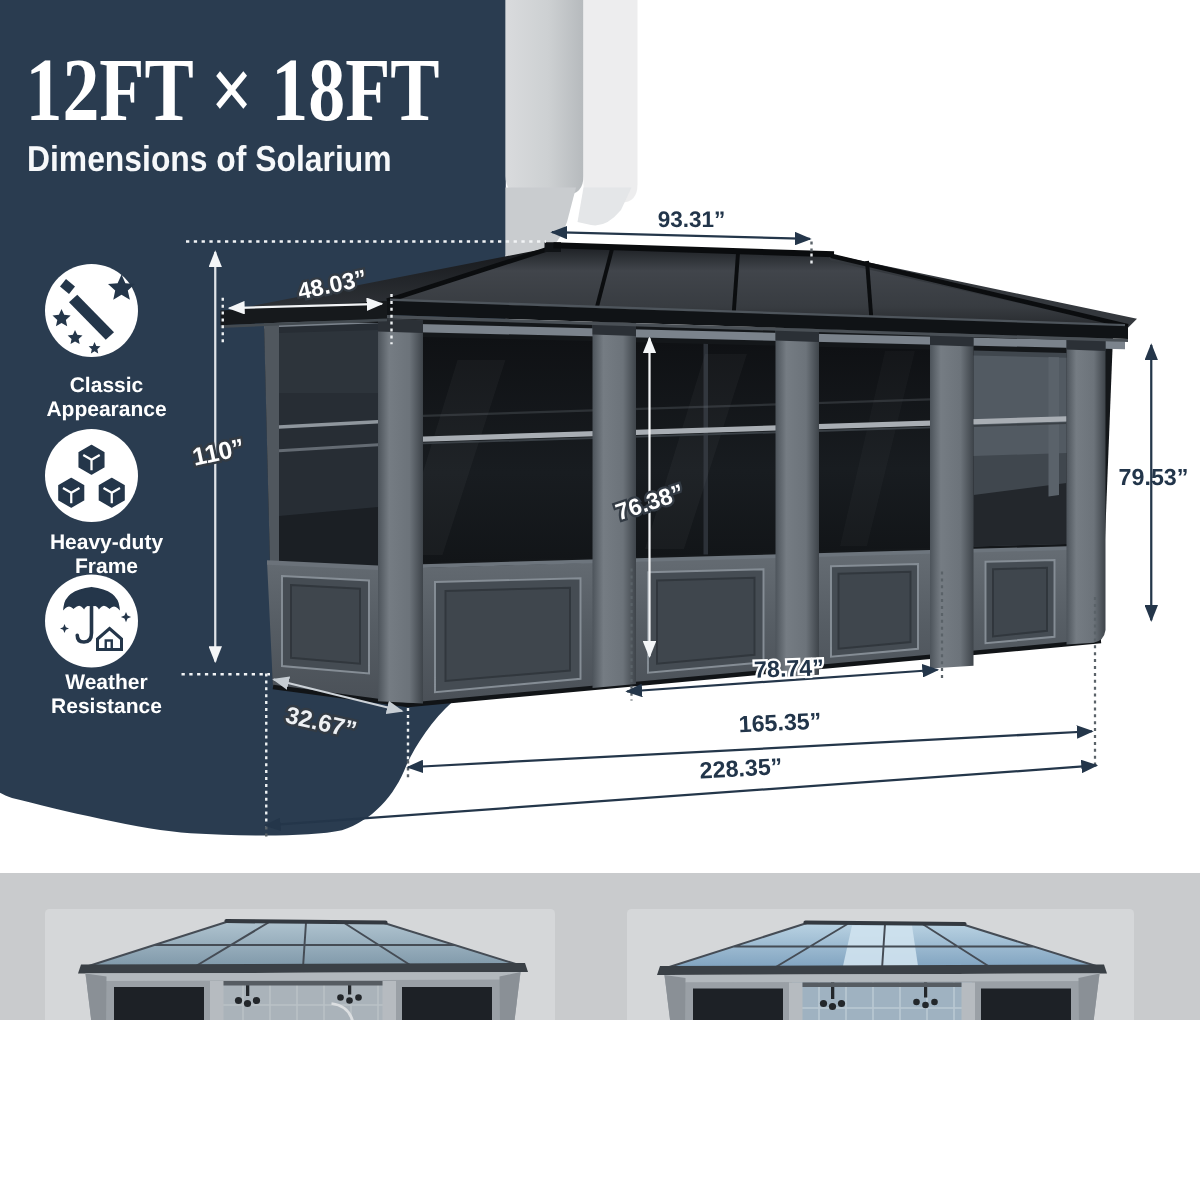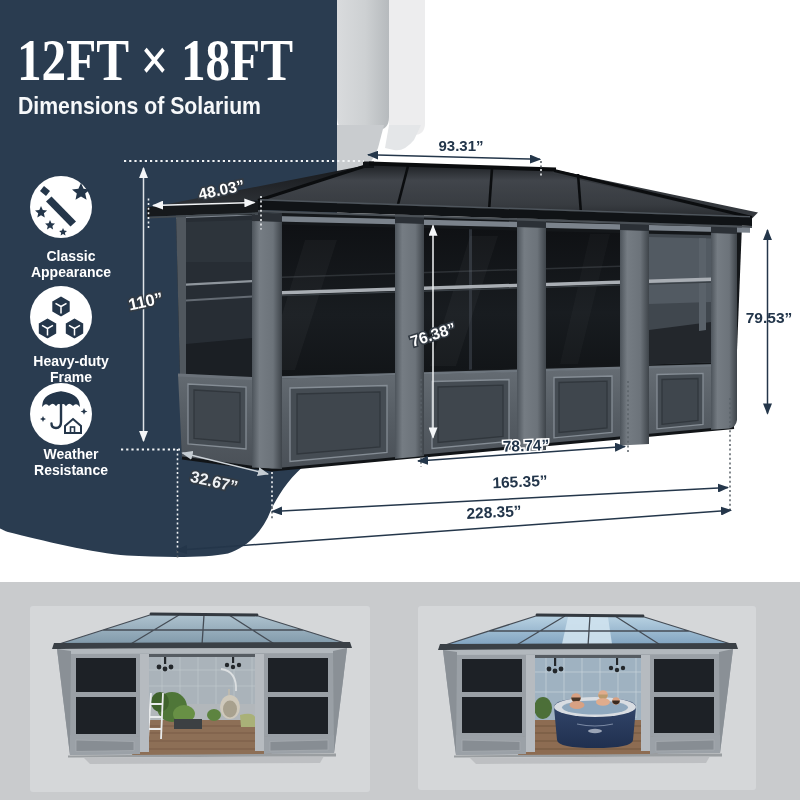--- a/index.html
+++ b/index.html
@@ -1,16 +1,16 @@
 <!DOCTYPE html>
 <html><head>
 <meta charset="utf-8">
 <style>
 html,body{margin:0;padding:0;background:#fff;}
-#stage{position:relative;width:800px;height:800px;overflow:hidden;font-family:"Liberation Sans",sans-serif;}
+#stage{position:relative;width:800px;height:680px;overflow:hidden;font-family:"Liberation Sans",sans-serif;}
 svg text{font-family:"Liberation Sans",sans-serif;}
 </style>
 </head>
 <body>
 <div id="stage">
 <svg width="800" height="800" viewBox="0 0 800 800" xmlns="http://www.w3.org/2000/svg">
 <defs>
 <linearGradient id="postg" x1="0" y1="0" x2="1" y2="0">
  <stop offset="0" stop-color="#4d545b"></stop>
           <stop offset="0.25" stop-color="#757c83"></stop>

